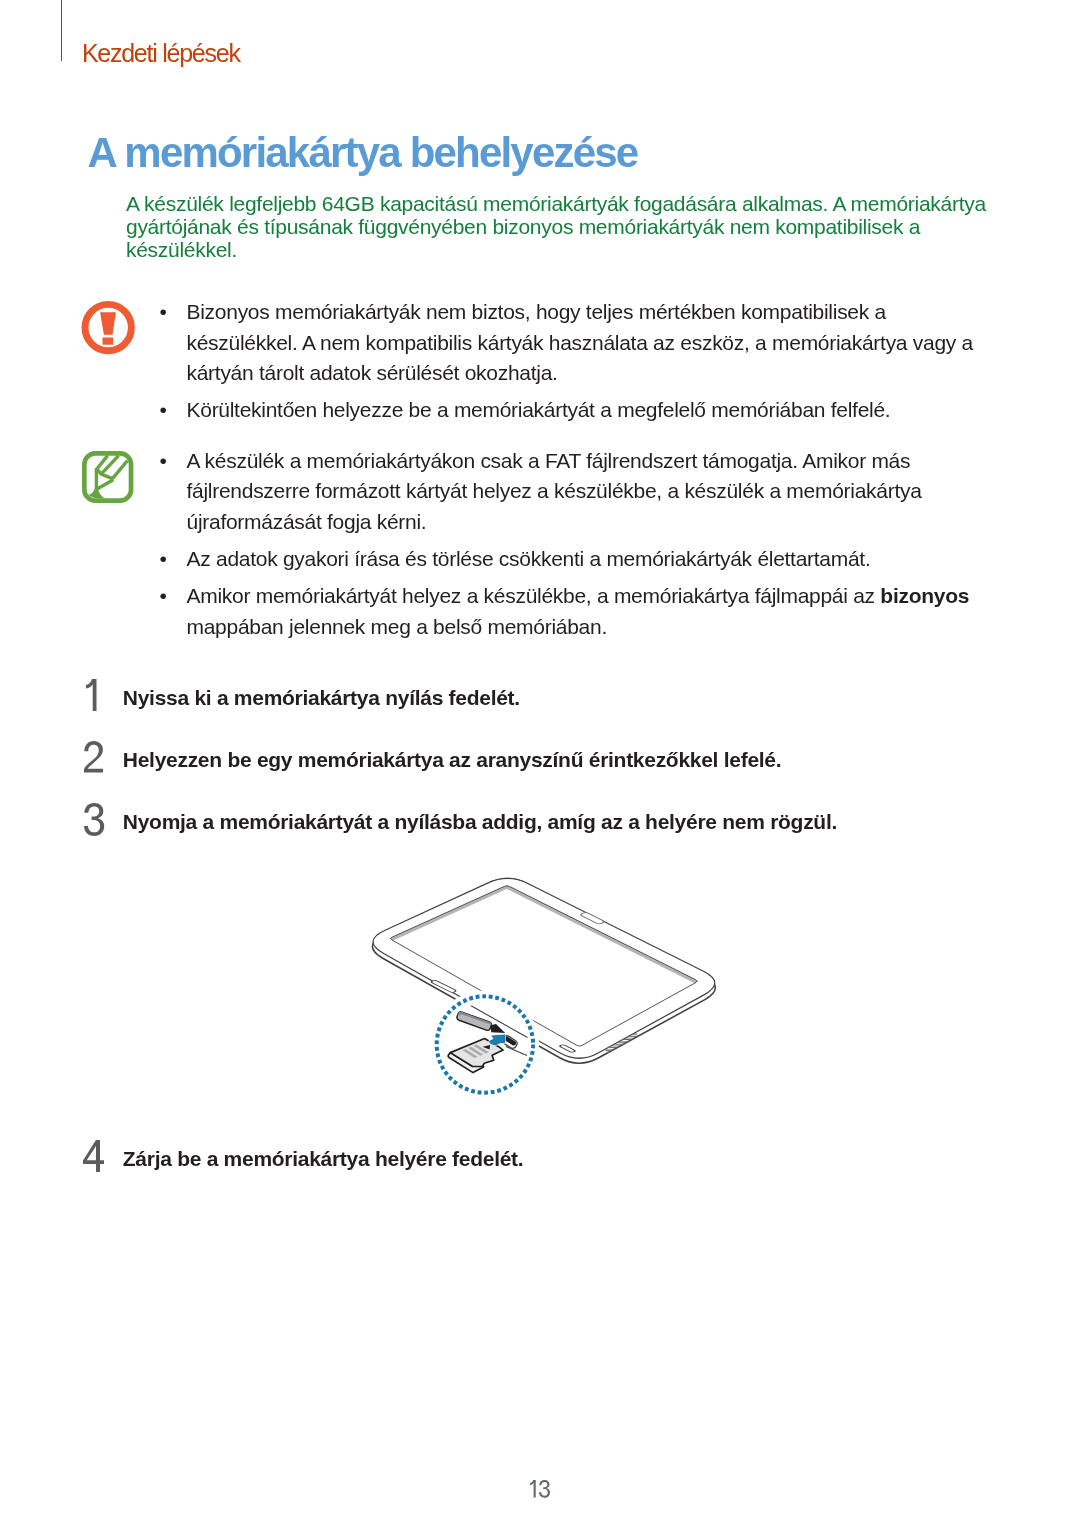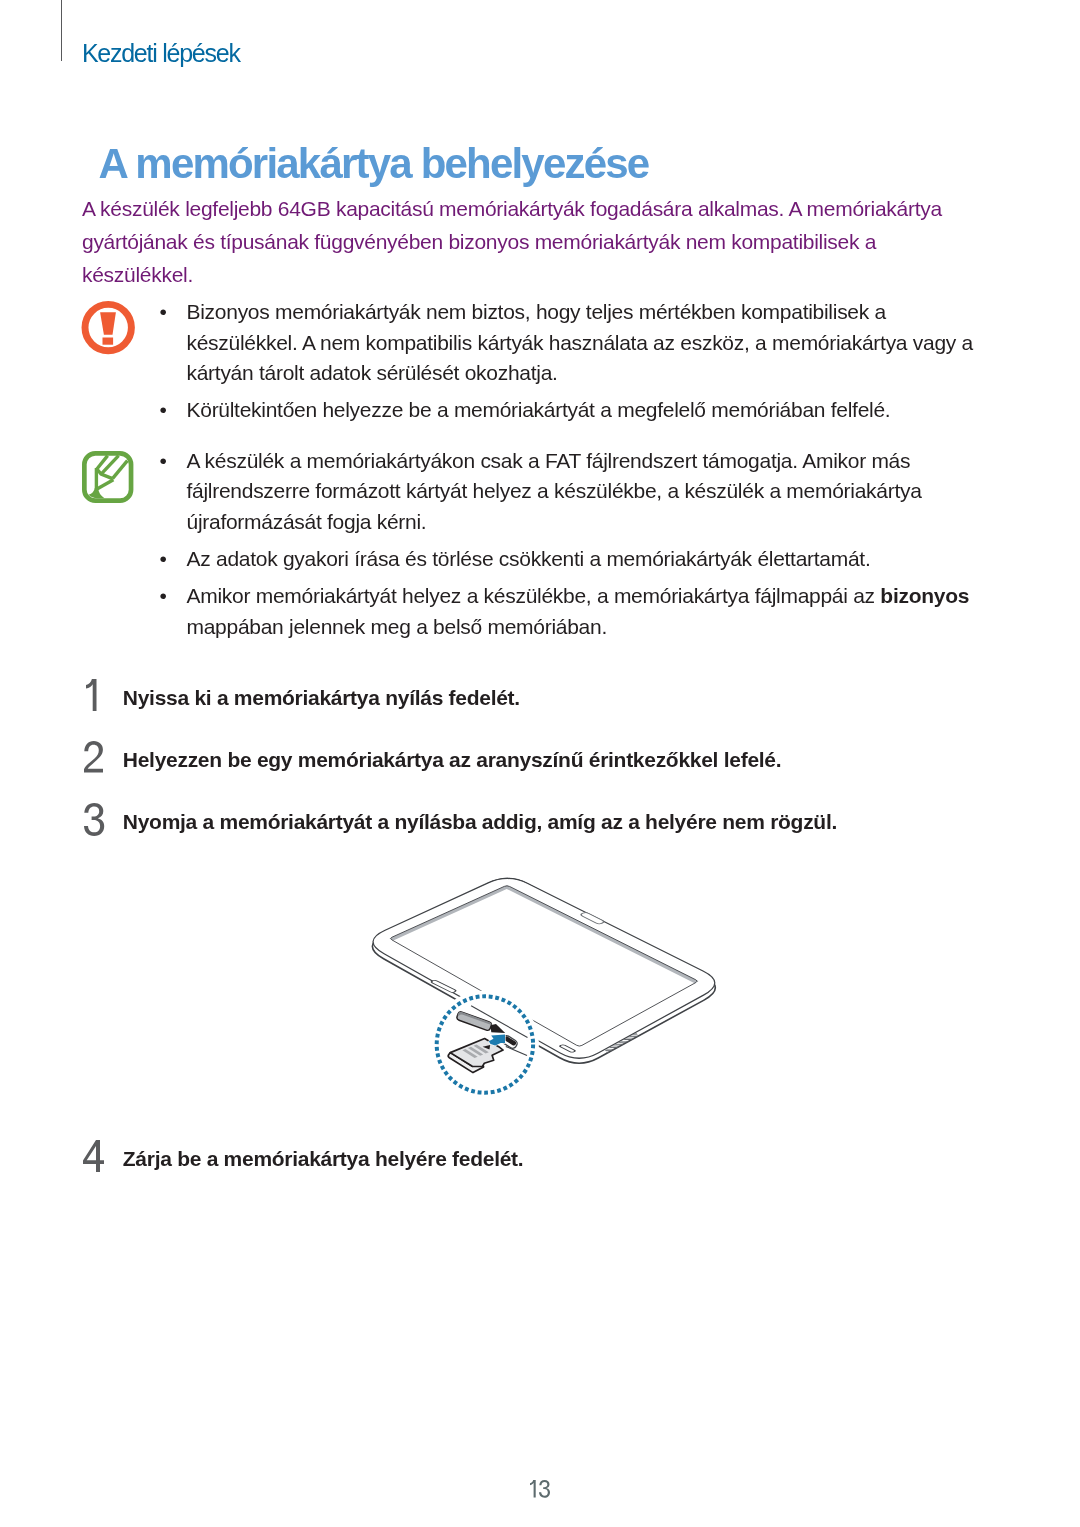--- a/index.html
+++ b/index.html
@@ -4,29 +4,29 @@
 <title>Manual page</title>
 <style>
   html,body{margin:0;padding:0;background:#ffffff;}
   body{width:1080px;height:1527px;position:relative;overflow:hidden;
        font-family:"Liberation Sans",sans-serif;
        -webkit-font-smoothing:antialiased;}
   .page{position:absolute;left:0;top:0;width:1080px;height:1527px;background:#fff;}
 
   
   .rule{position:absolute;left:61px;top:0;width:1.4px;height:61px;background:#58595b;}
-  .runhead{position:absolute;left:81.9px;top:37.5px;font-size:25px;color:#0369a1;
+  .runhead{position:absolute;left:81.9px;top:37.5px;font-size:25px;color:#c2410c;
            letter-spacing:-1.25px;line-height:30px;white-space:nowrap;}
 
   
-  h1.title{position:absolute;left:82.5px;top:122px;margin:16px;font-size:42px;font-weight:bold;
+  h1.title{position:absolute;left:82.5px;top:122px;margin:5px;font-size:42px;font-weight:bold;
            color:#5b9bd5;letter-spacing:-1.8px;line-height:52px;white-space:nowrap;}
 
   
-  .para{position:absolute;font-size:21px;color:#701a75;letter-spacing:-0.28px;line-height:33px;}
+  .para{position:absolute;font-size:21px;color:#15803d;letter-spacing:-0.28px;line-height:23px;margin-left:44px;}
   .intro{left:82px;top:191.8px;width:880px;}
 
   
   .notice{position:absolute;}
   .bullets{position:absolute;}
   .bullet{position:relative;padding-left:24px;font-size:21px;color:#231f20;
           letter-spacing:-0.28px;line-height:30.5px;}
   .bullet .dot{position:absolute;left:-2.6px;top:0;width:24px;text-align:left;font-size:21px;line-height:30.5px;}
   .icon-warning{position:absolute;left:81.2px;top:300.4px;}
   .icon-note{position:absolute;left:82.2px;top:450.7px;}

